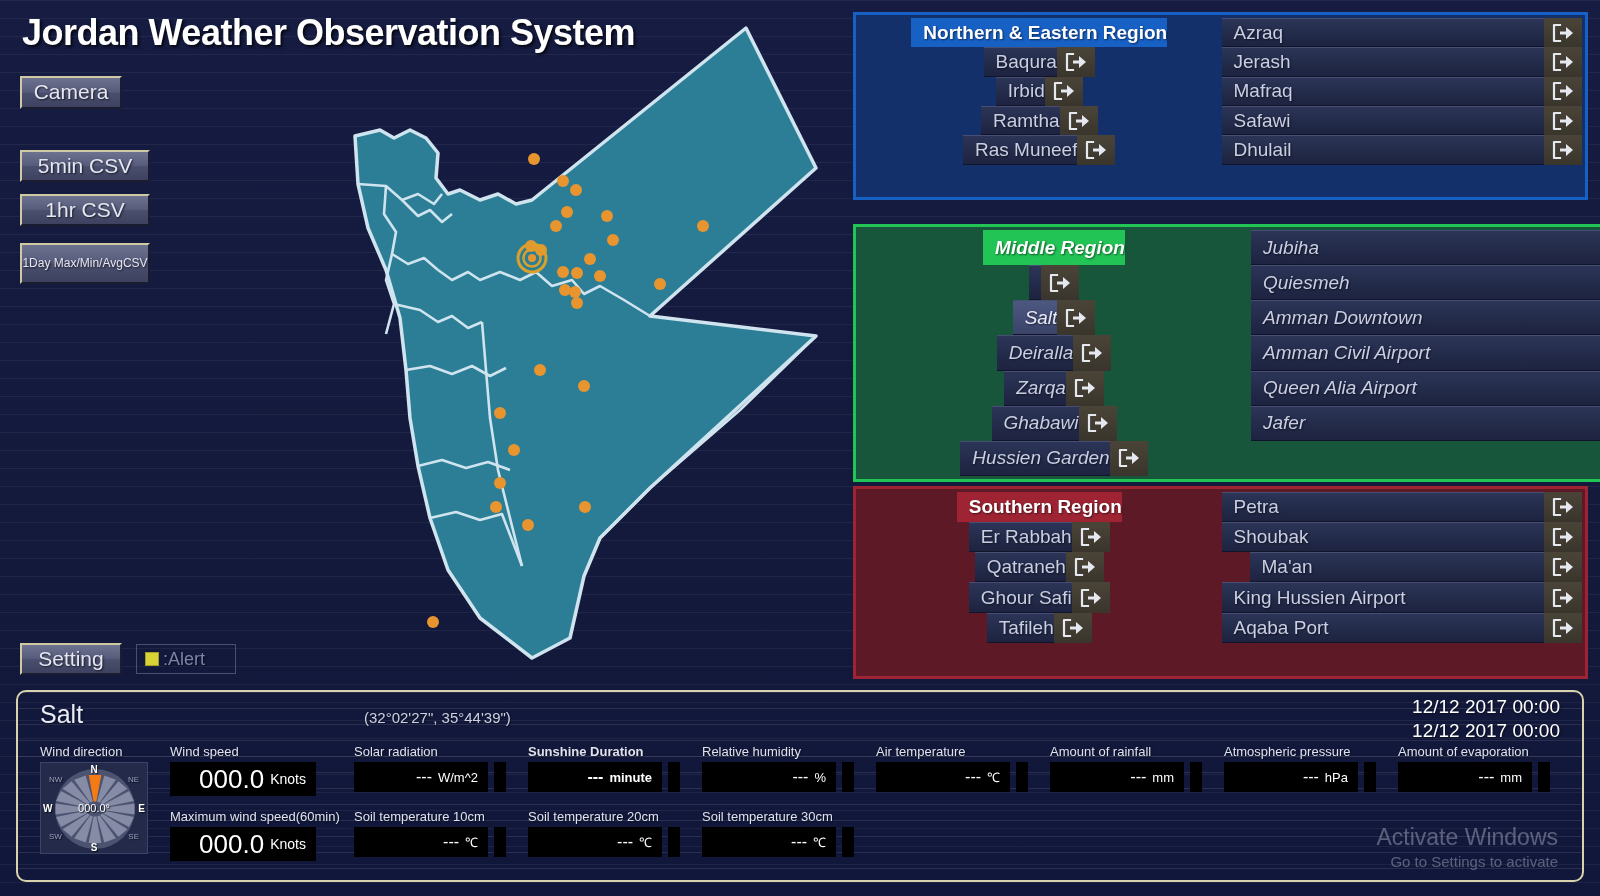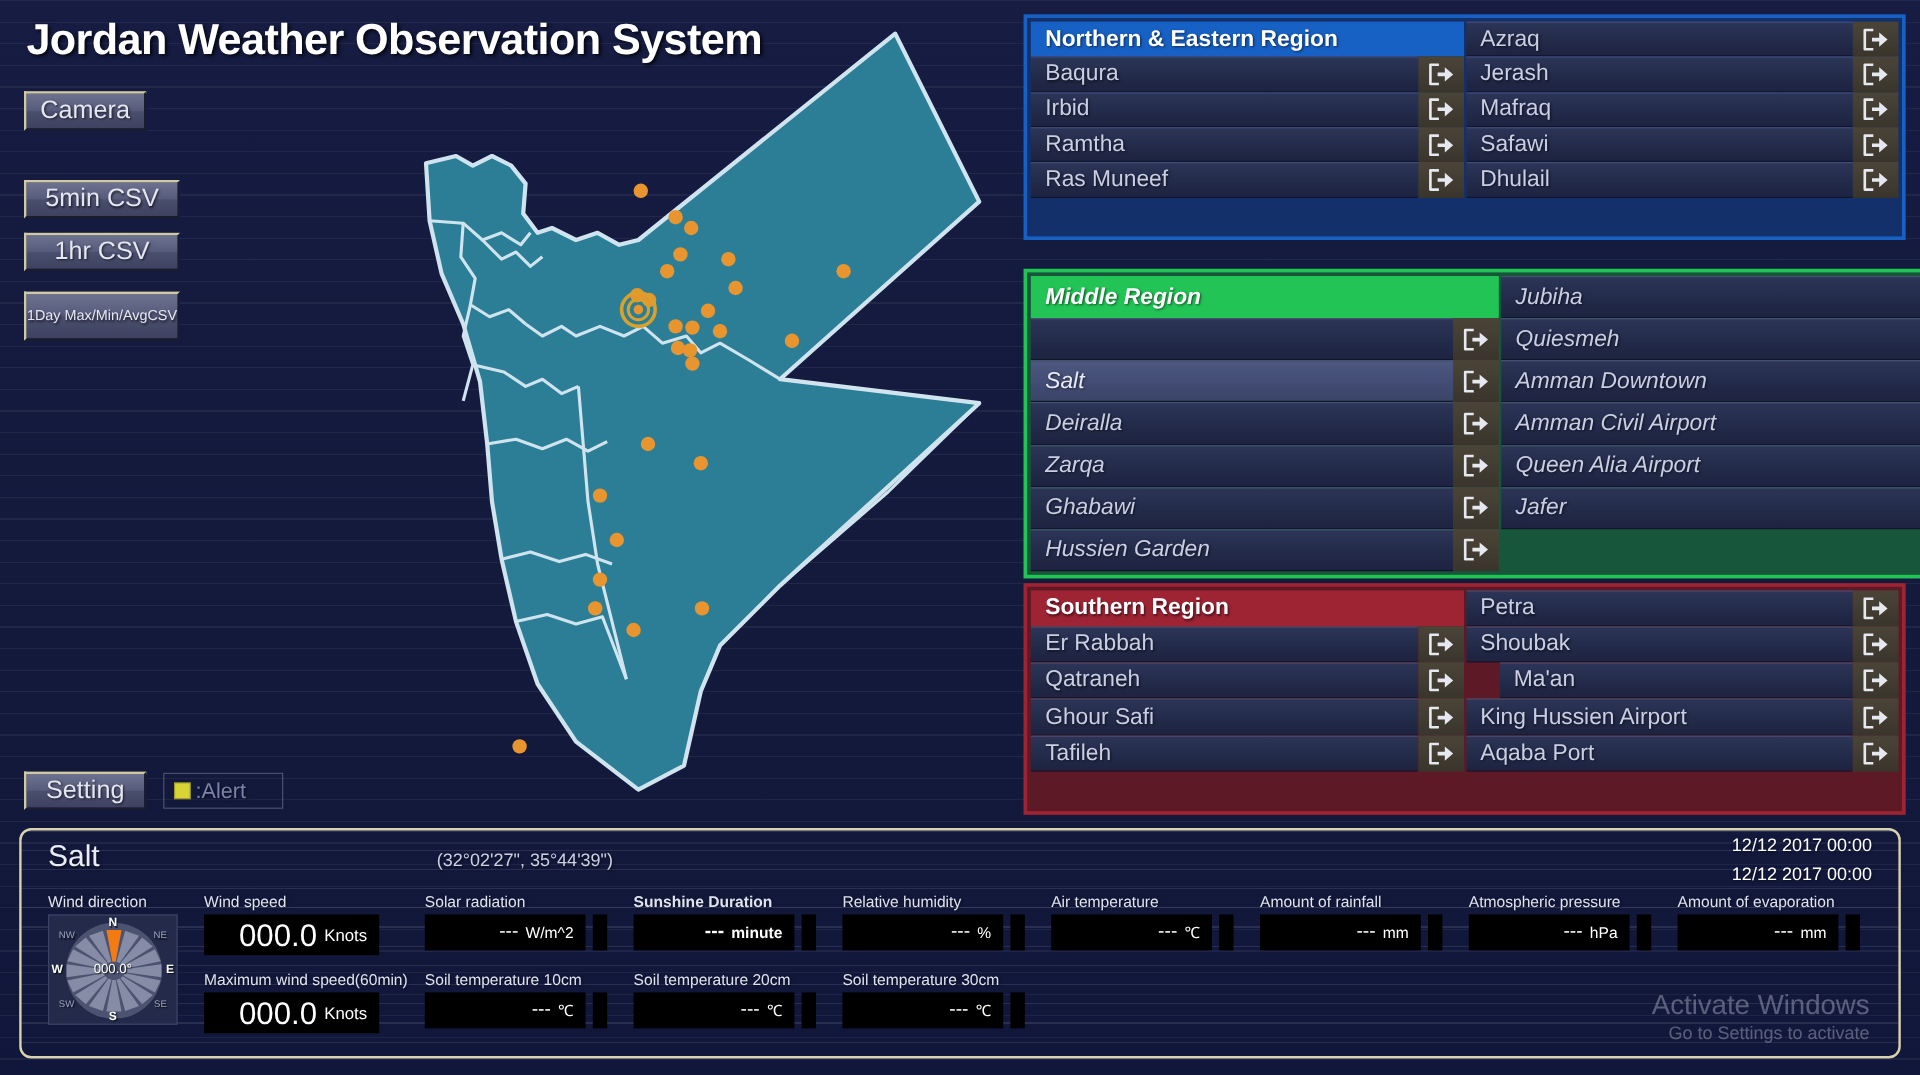--- a/index.html
+++ b/index.html
@@ -70,21 +70,21 @@
   }
   #region-north  { left:853px; top:12px;  width:735px; height:188px;
                    border:3px solid #1760c4; background:#14306a; }
   #region-middle { left:853px; top:224px; width:794px; height:258px;
                    border:3px solid #22c455; background:#17563a;font-style:italic; }
   #region-south  { left:853px; top:486px; width:735px; height:193px;
                    border:3px solid #9e2434; background:#5d1a26; }
 
   .region-grid { display:flex; flex:1; gap:0; }
   .region-col  { display:flex; flex-direction:column; flex:1; }
-  .region-col.left  { margin-right:2px; }
+  .region-col.left  { margin-right:2px;align-items:center; }
 
   .rhead {
     font-size:19px; font-weight:bold; color:#ffffff;
     display:flex; align-items:center; padding-left:12px;
     text-shadow:1px 1px 2px rgba(0,0,0,0.55);
     user-select:none;
   }
   #region-north .rhead  { background:#1760c4; }
   #region-middle .rhead { background:#22c455; }
   #region-south .rhead  { background:#9e2434; }
@@ -131,21 +131,21 @@
     font-size:25px; color:#e9ebf5;
     text-shadow:1px 1px 2px rgba(0,0,0,0.5);
   }
   #station-coords {
     position:absolute; left:346px; top:17px;
     font-size:15px; color:#ccd0e2;
     text-shadow:1px 1px 2px rgba(0,0,0,0.45);
   }
   .ts {
     position:absolute; right:22px;
-    font-size:15px; color:#ffffff; text-align:center;
+    font-size:19px; color:#ffffff; text-align:center;
     text-shadow:1px 1px 2px rgba(0,0,0,0.5);
   }
   #ts1 { top:4px; }
   #ts2 { top:28px; }
 
   #watermark {
     position:absolute; right:24px; bottom:10px;
     text-align:right; user-select:none; pointer-events:none;
   }
   #watermark .wm1 { font-size:23px; color:rgba(230,232,245,0.34); }

